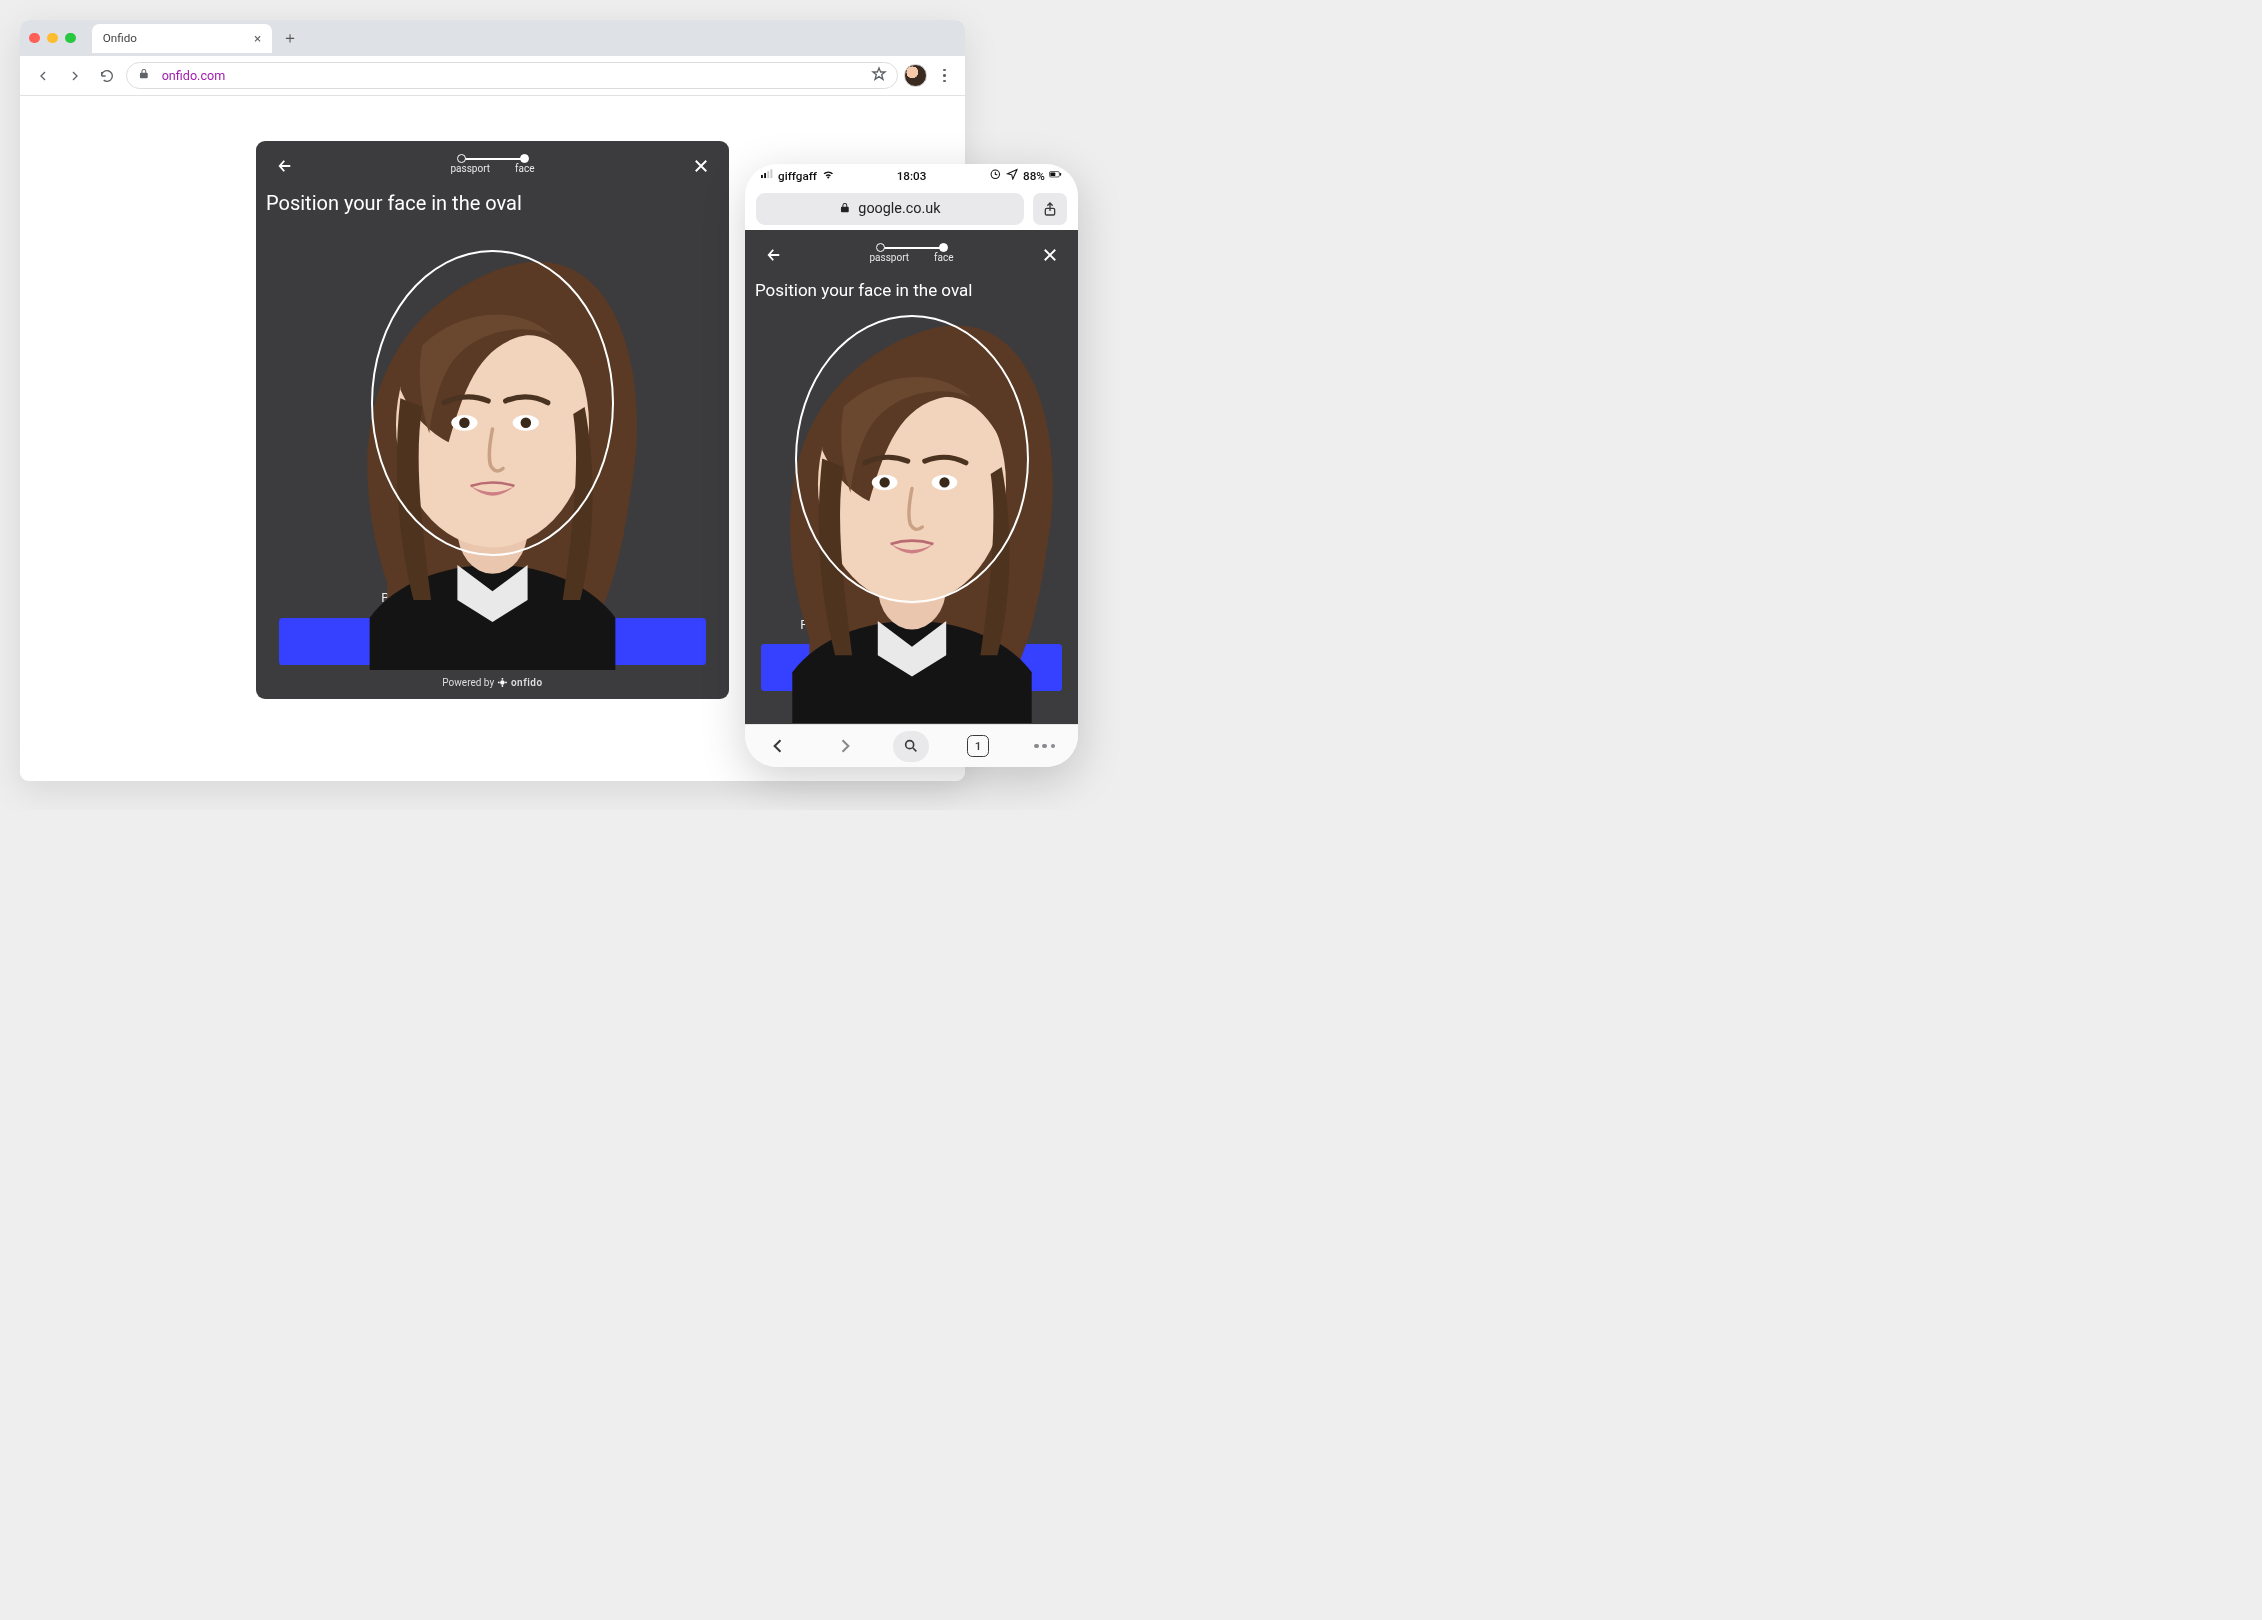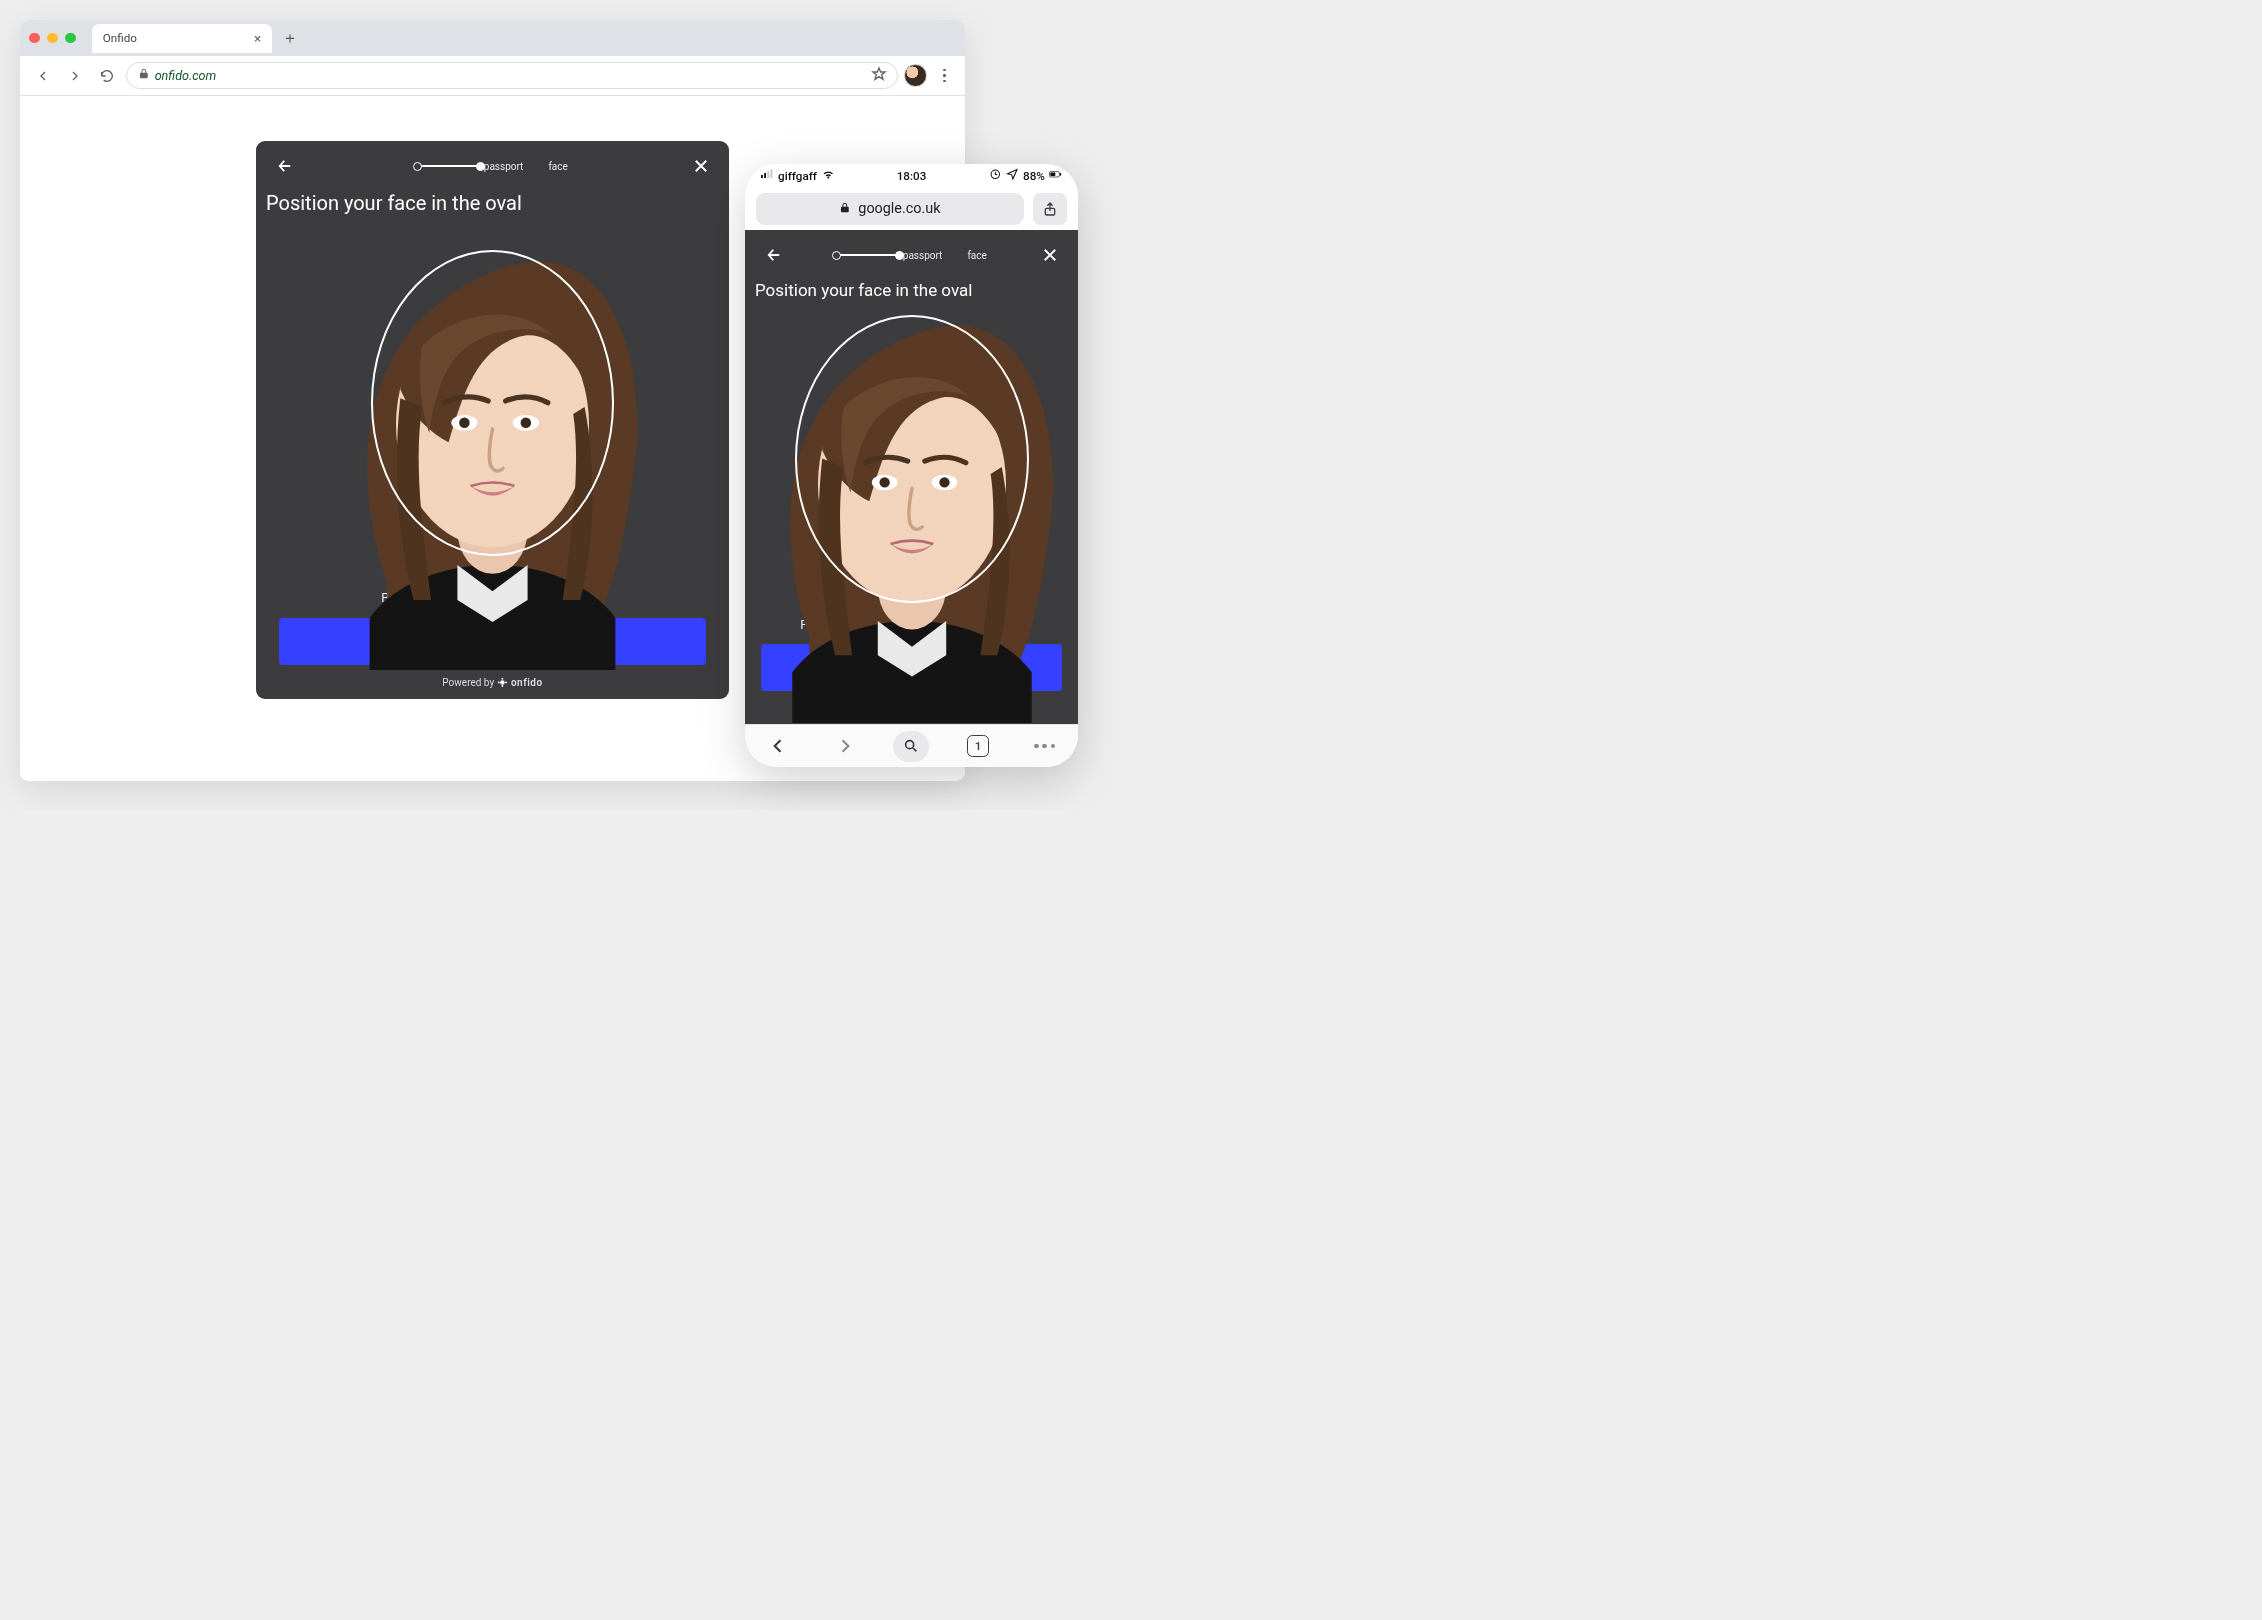--- a/index.html
+++ b/index.html
@@ -80,24 +80,23 @@
   }
   .tb-btn svg { width: 16px; height: 16px; }
   .omnibox {
     flex: 1;
     height: 27px;
     border: 0.9px solid #dcdcdc;
     border-radius: 13.5px;
     display: flex;
     align-items: center;
     padding: 0 10.8px;
-    gap: 5px;
-    color: #14532d;
+    gap: 12px;
+    color: #a21caf;
     font-size: 12.6px;
-    font-style: italic;
   }
   .omnibox .lock { color: #5f6368; }
   .omnibox .star { margin-left: auto; color: #5f6368; cursor:pointer; }
   .avatar {
     width: 23.4px; height: 23.4px; border-radius: 50%;
     background: radial-gradient(circle at 35% 35%, #f5c9a9 0 30%, #3a2a1f 31% 100%);
     border: 0.9px solid #ccc;
   }
   .more-dots { width:23.4px; display:flex; flex-direction:column; gap:2.7px; align-items:center; justify-content:center; cursor:pointer;}
   .more-dots span { width:2.7px;height:2.7px;background:#5f6368;border-radius:50%; }
@@ -128,21 +127,21 @@
     display:flex;
     align-items:center;
     justify-content:space-between;
     padding: 12.6px 16px 0 16px;
   }
   .icon-btn {
     width:25px;height:25px;display:flex;align-items:center;justify-content:center;
     color:#ffffff;cursor:pointer;
   }
   .icon-btn svg{width:18px;height:18px;}
-  .steps { display:flex;flex-direction:row;align-items:center;gap:3.6px; }
+  .steps { display:flex;flex-direction:column;align-items:center;gap:3.6px; }
   .step-track {
     width:63px;height:1.8px;background:#ffffff;position:relative;
   }
   .step-dot {
     position:absolute;top:-3.6px;width:9px;height:9px;border-radius:50%;
     background:#3c3c3f;border:1.8px solid #ffffff;
   }
   .step-dot.left{left:-4.5px;}
   .step-dot.right{right:-4.5px;background:#ffffff;}
   .step-labels{display:flex;gap:25px;font-size:10px;color:#e8e8e8;}

